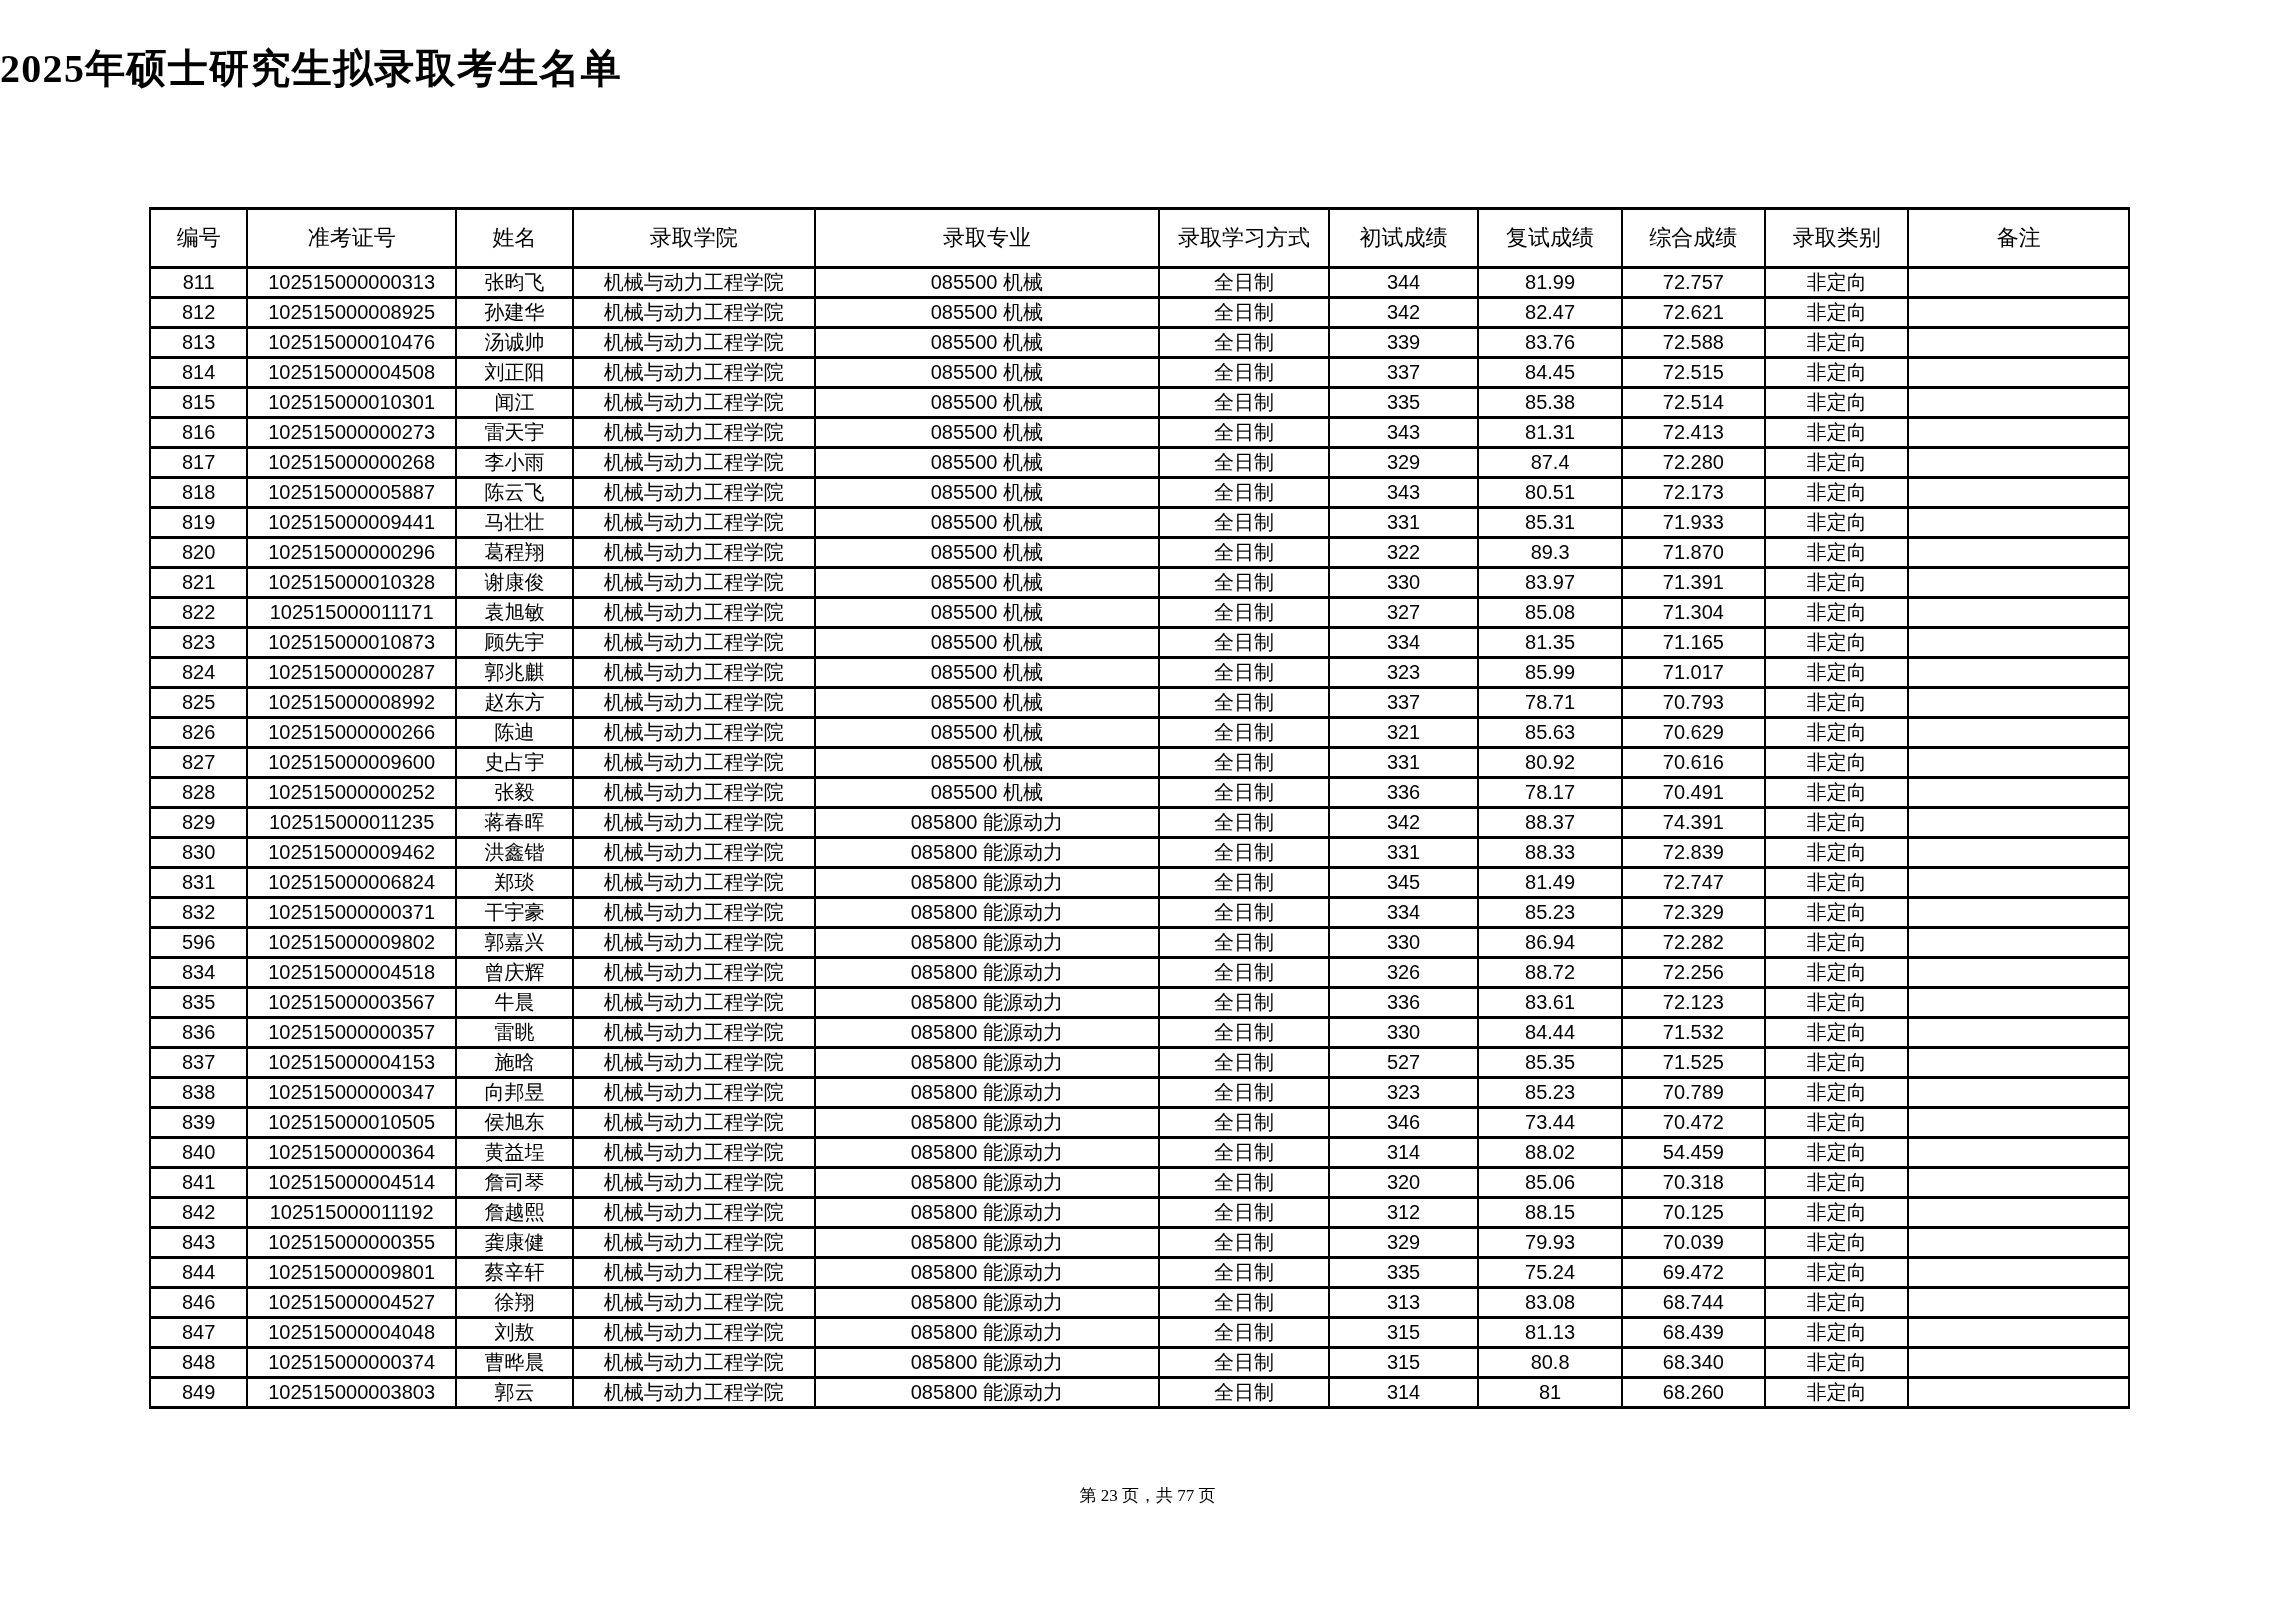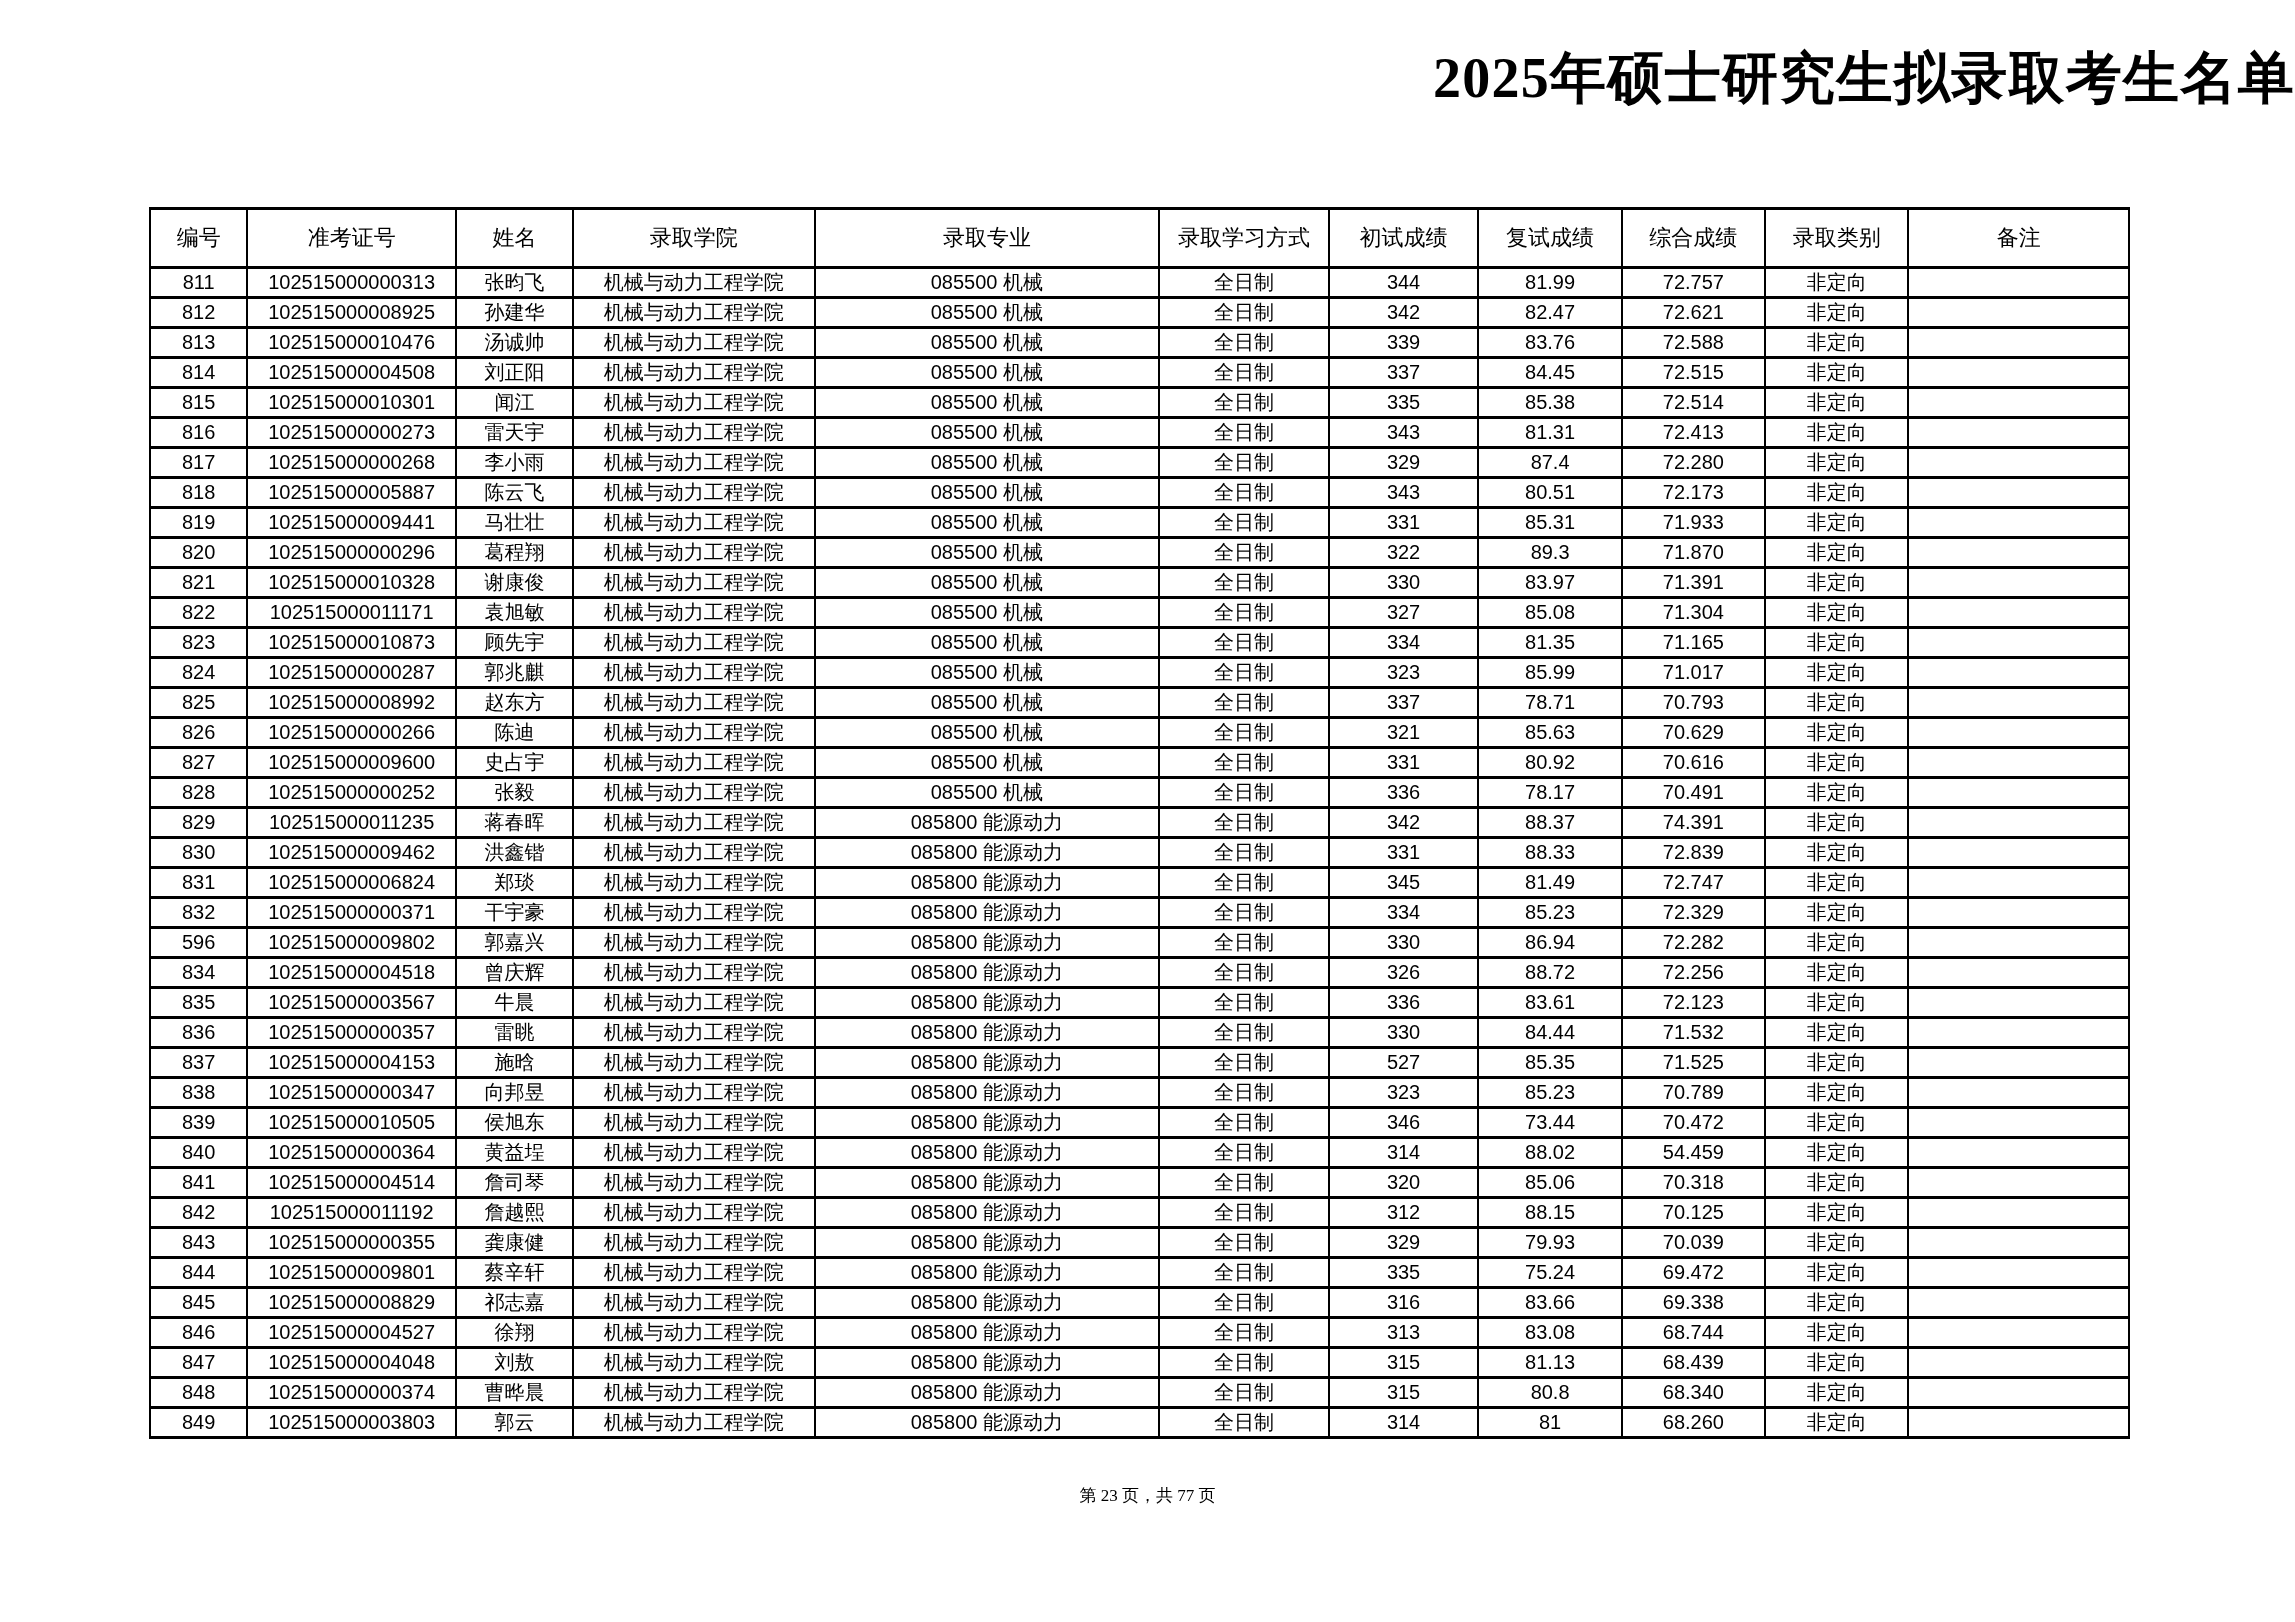--- a/index.html
+++ b/index.html
@@ -13,22 +13,22 @@
     height: 1623px;
     background: #ffffff;
     font-family: "Liberation Serif", serif;
     color: #000000;
   }
   .doc-title {
     position: absolute;
     top: 41px;
     left: 0;
     width: 100%;
-    text-align: right;
-    font-size: 56px;
+    text-align: left;
+    font-size: 40px;
     font-weight: bold;
     letter-spacing: 1.3px;
     font-family: "Liberation Serif", serif;
   }
   table.roster {
     position: absolute;
     left: 149px;
     top: 207px;
     width: 1981px;
     border-collapse: collapse;
@@ -541,33 +541,20 @@
           <td>机械与动力工程学院</td>
           <td>085800 能源动力</td>
           <td>全日制</td>
           <td>335</td>
           <td>75.24</td>
           <td>69.472</td>
           <td>非定向</td>
           <td></td>
         </tr>
         <tr>
-          <td>845</td>
-          <td>102515000008829</td>
-          <td>祁志嘉</td>
-          <td>机械与动力工程学院</td>
-          <td>085800 能源动力</td>
-          <td>全日制</td>
-          <td>316</td>
-          <td>83.66</td>
-          <td>69.338</td>
-          <td>非定向</td>
-          <td></td>
-        </tr>
-        <tr>
           <td>846</td>
           <td>102515000004527</td>
           <td>徐翔</td>
           <td>机械与动力工程学院</td>
           <td>085800 能源动力</td>
           <td>全日制</td>
           <td>313</td>
           <td>83.08</td>
           <td>68.744</td>
           <td>非定向</td>

